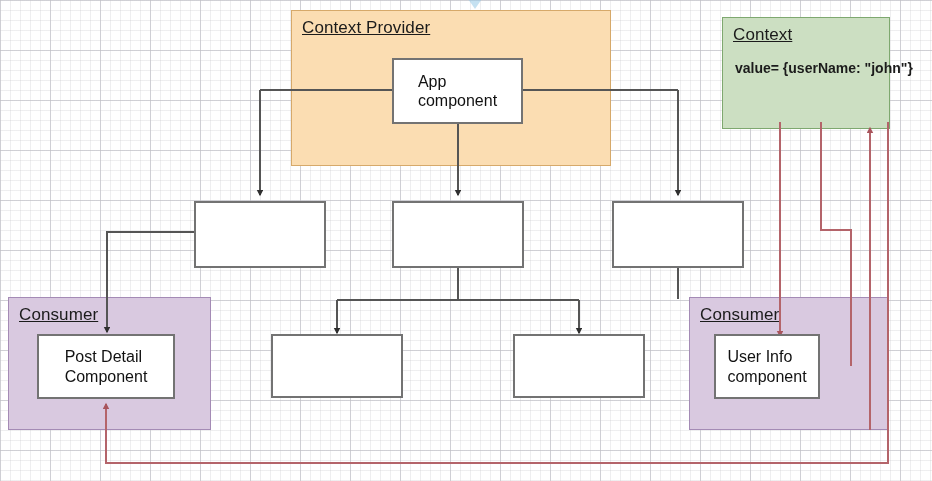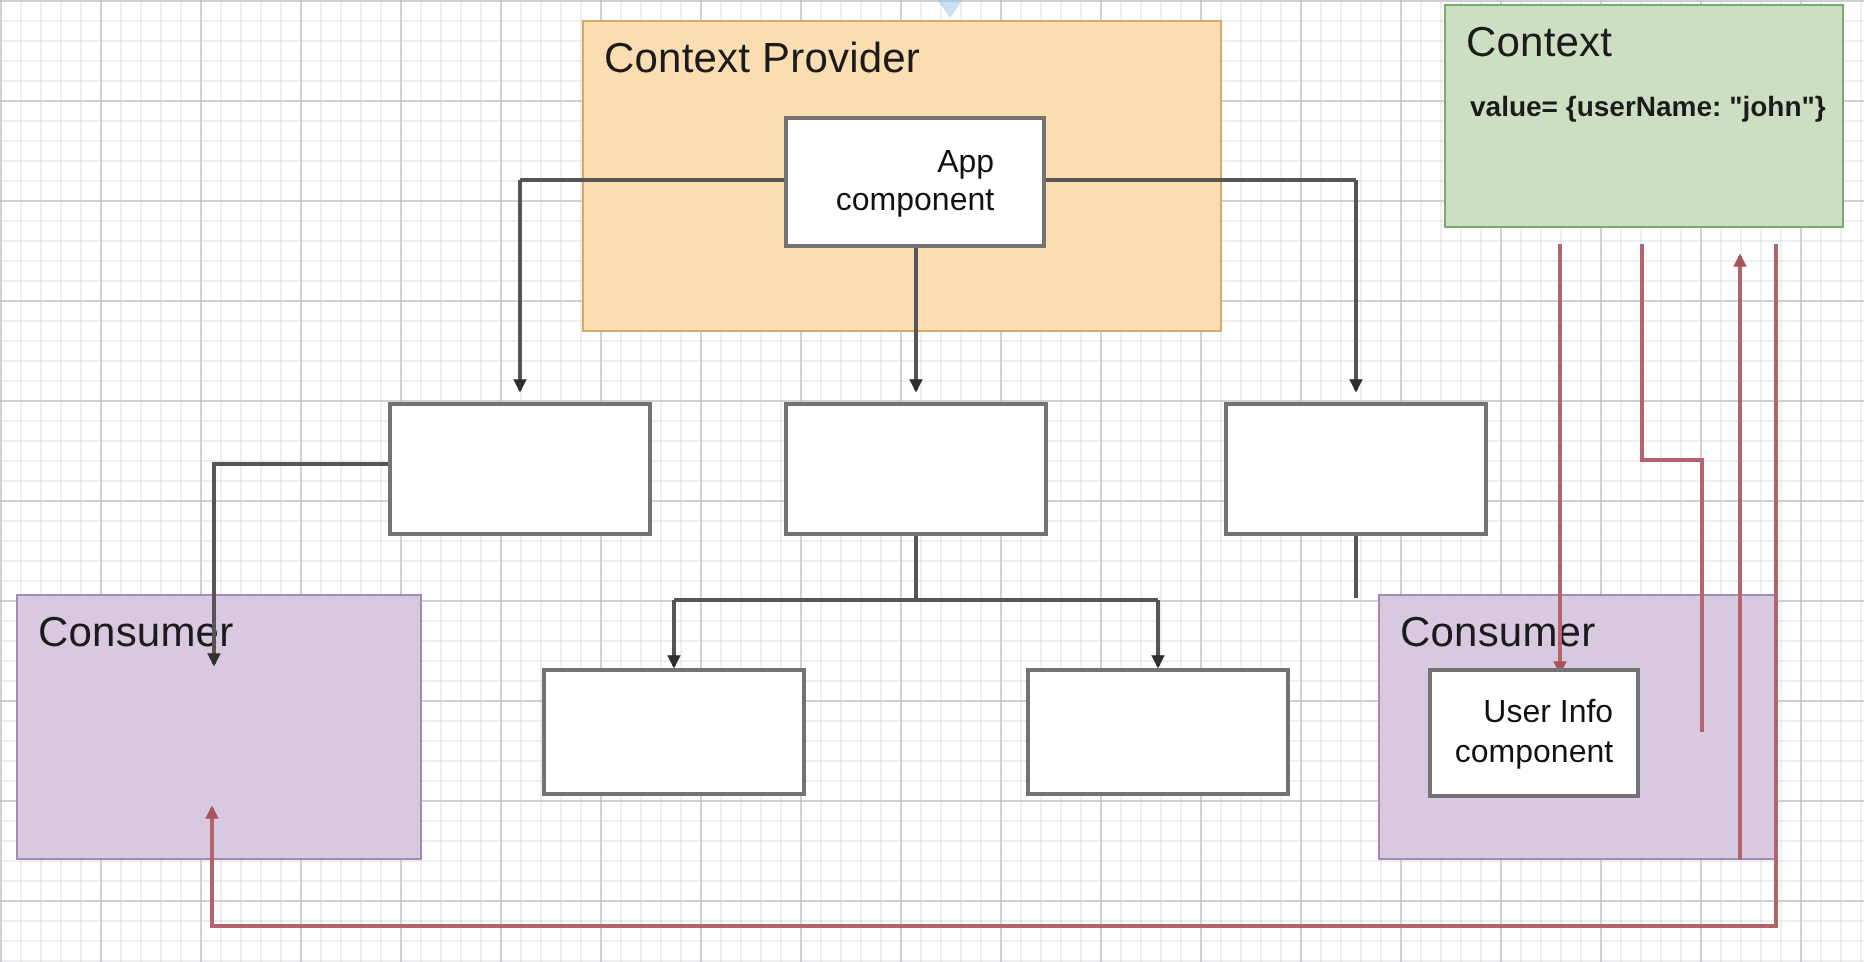--- a/index.html
+++ b/index.html
@@ -29,24 +29,25 @@
     pointer-events: none;
   }
   .group-box {
     position: absolute;
     box-sizing: border-box;
   }
   .group-label {
     position: absolute;
     left: 10px;
     top: 7px;
-    font-size: 21px;
+    font-size: 17px;
     color: #1b1b1b;
     letter-spacing: 0.1px;
     white-space: nowrap;
+    text-decoration: underline;
   }
   .group-sub {
     position: absolute;
     left: 12px;
     top: 42px;
     font-size: 14px;
     font-weight: bold;
     color: #1b1b1b;
     white-space: nowrap;
   }
@@ -63,21 +64,21 @@
     border: 1px solid #a48bb5;
   }
   .node {
     position: absolute;
     box-sizing: border-box;
     background: #ffffff;
     border: 2px solid #737373;
     display: flex;
     align-items: center;
     justify-content: center;
-    text-align: right;
+    text-align: left;
     font-size: 16px;
     line-height: 1.2;
     color: #111111;
     white-space: pre-line;
   }
   .cursor-artifact {
     position: absolute;
     width: 0; height: 0;
     border-left: 9px solid transparent;
     border-right: 9px solid transparent;
@@ -86,21 +87,21 @@
 </style>
 </head>
 <body>
 
 <div id="canvas">
 
   <div class="group-box provider" style="left:291px; top:10px; width:320px; height:156px;">
     <div class="group-label">Context Provider</div>
   </div>
 
-  <div class="group-box context" style="left:722px; top:2px; width:200px; height:112px;">
+  <div class="group-box context" style="left:722px; top:17px; width:168px; height:112px;">
     <div class="group-label">Context</div>
     <div class="group-sub">value= {userName: "john"}</div>
   </div>
 
   <div class="group-box consumer" style="left:8px; top:297px; width:203px; height:133px;">
     <div class="group-label">Consumer</div>
   </div>
 
   <div class="group-box consumer" style="left:689px; top:297px; width:200px; height:133px;">
     <div class="group-label">Consumer</div>
@@ -151,19 +152,21 @@
   <div class="node" style="left:194px; top:201px; width:132px; height:67px;"></div>
 
   <div class="node" style="left:392px; top:201px; width:132px; height:67px;"></div>
 
   <div class="node" style="left:612px; top:201px; width:132px; height:67px;"></div>
 
   <div class="node" style="left:271px; top:334px; width:132px; height:64px;"></div>
 
   <div class="node" style="left:513px; top:334px; width:132px; height:64px;"></div>
 
+  <div class="node" style="left:37px; top:334px; width:138px; height:65px;">Post Detail
+Component</div>
 
   <div class="node" style="left:714px; top:334px; width:106px; height:65px;">User Info
 component</div>
 
   <div class="cursor-artifact" style="left:466px; top:-4px;"></div>
 
 </div>
 
 </body></html>

